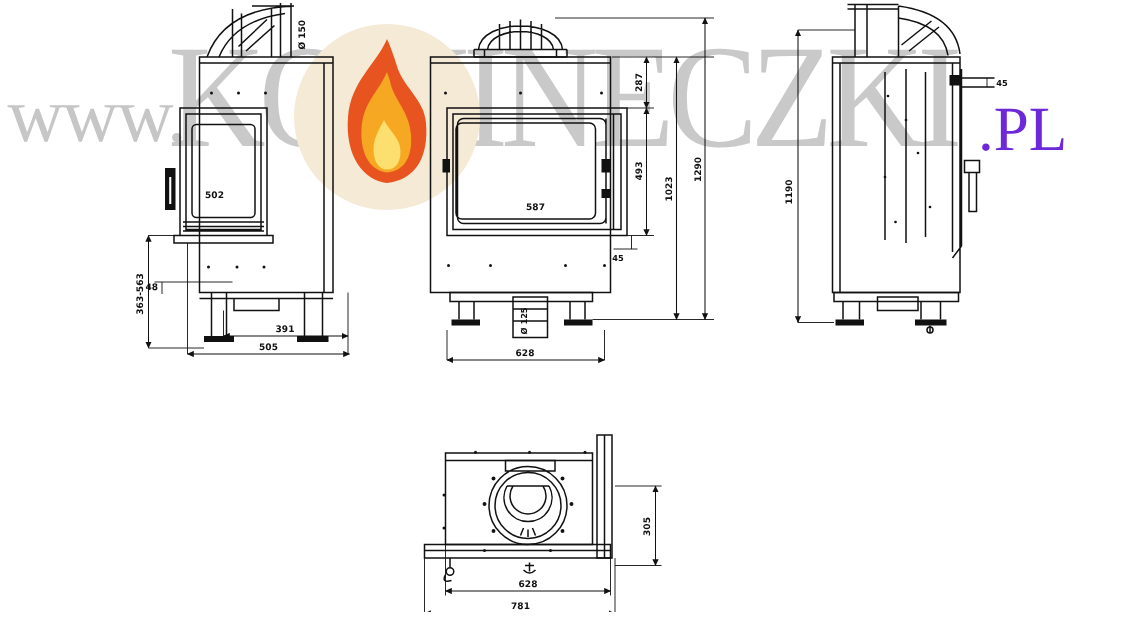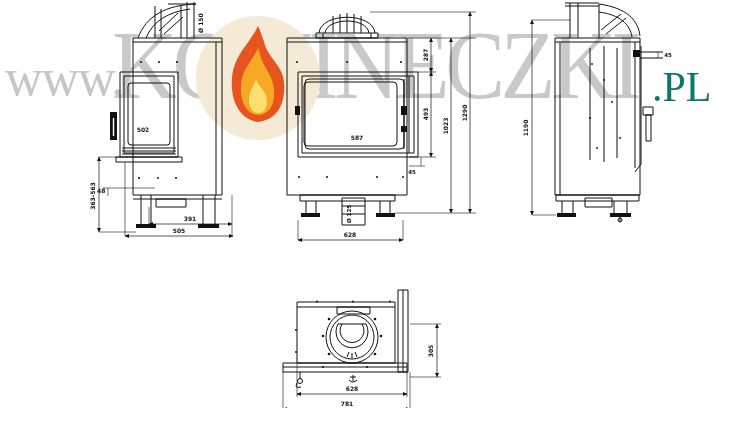--- a/index.html
+++ b/index.html
@@ -2,21 +2,21 @@
 <html><head>
 <meta charset="utf-8">
 <style>
   html,body{margin:0;padding:0;background:#fff;}
   .stage{position:relative;width:750px;height:408px;background:#fff;overflow:hidden;
          font-family:"Liberation Serif", serif;}
   .wm{position:absolute;white-space:nowrap;line-height:1;user-select:none;}
   .wm-www{left:5px;top:52px;font-size:52px;color:#c6c6c6;letter-spacing:-1px;}
   .wm-brand{left:112px;top:16px;font-size:98px;color:#c9c9c9;letter-spacing:-5px;
             transform:scaleX(0.92);transform-origin:left top;}
-  .wm-tld{left:652px;top:66px;font-size:42px;color:#0f766e;}
+  .wm-tld{left:652px;top:66px;font-size:42px;color:#6d28d9;}
   .logo{position:absolute;left:194px;top:14px;width:128px;height:128px;}
   .art{position:absolute;left:0;top:0;}
   svg text{font-family:"DejaVu Sans", sans-serif;font-size:6px;font-weight:bold;fill:#111;}
   .ln{stroke:#111;stroke-width:1;fill:none;}
   .thin{stroke:#111;stroke-width:0.6;fill:none;}
   .dim{stroke:#111;stroke-width:0.7;fill:none;
        marker-start:url(#ar);marker-end:url(#ar);}
   .fil{fill:#111;stroke:none;}
 </style>
 </head>

